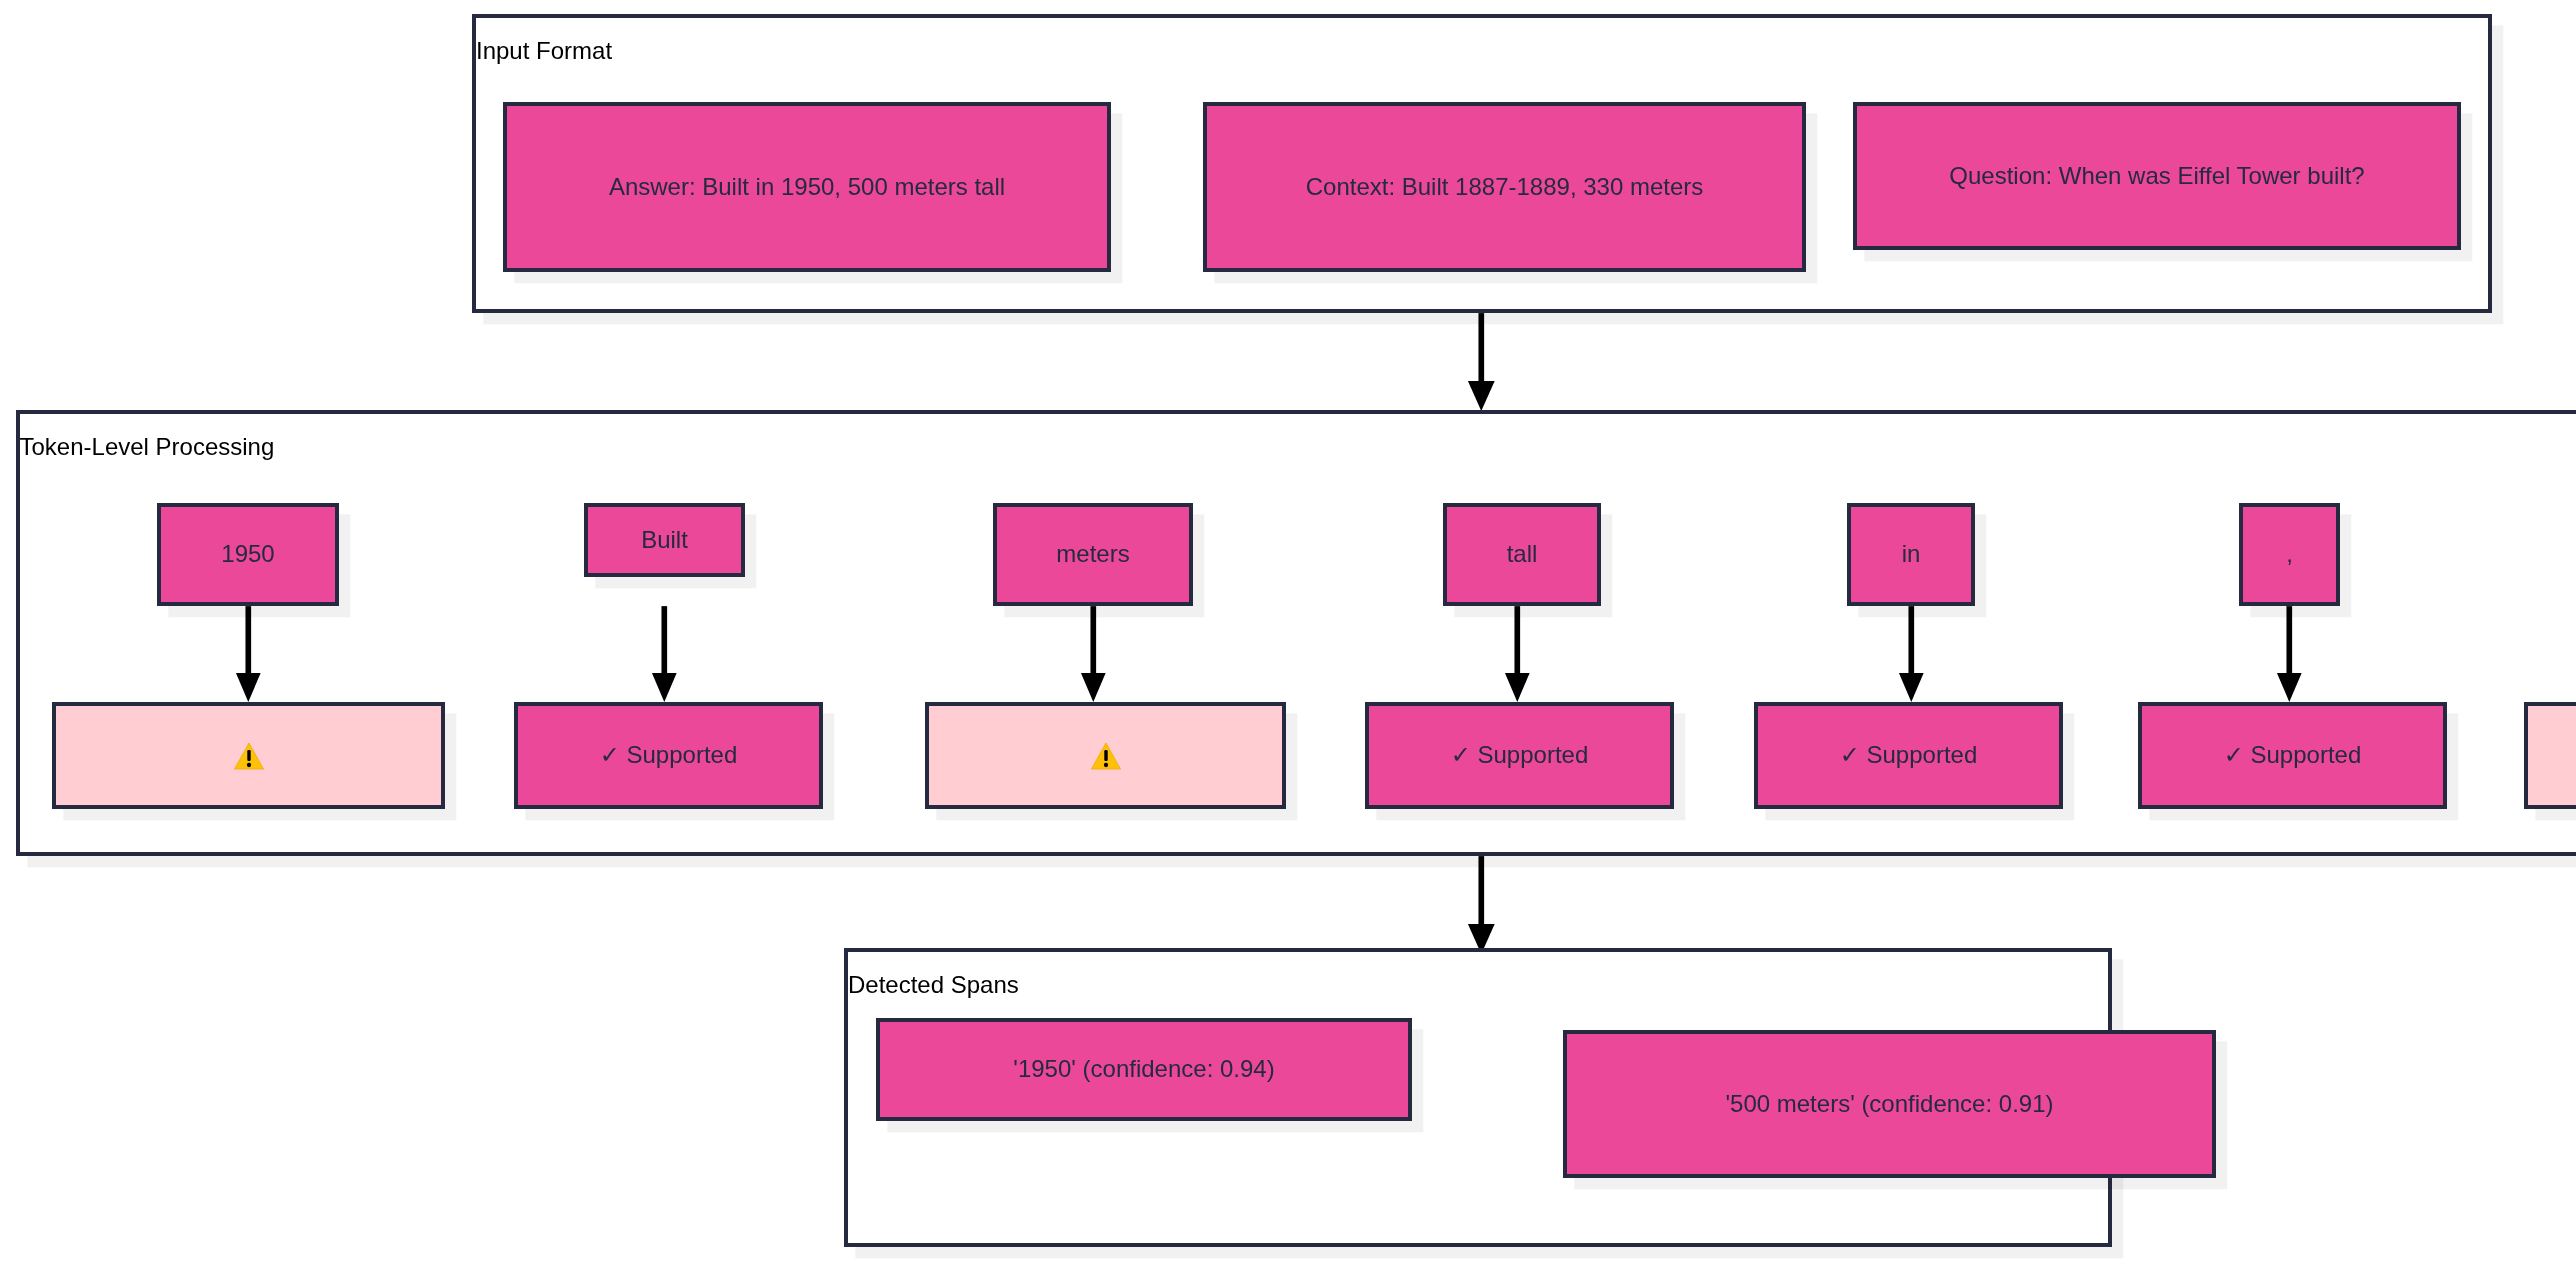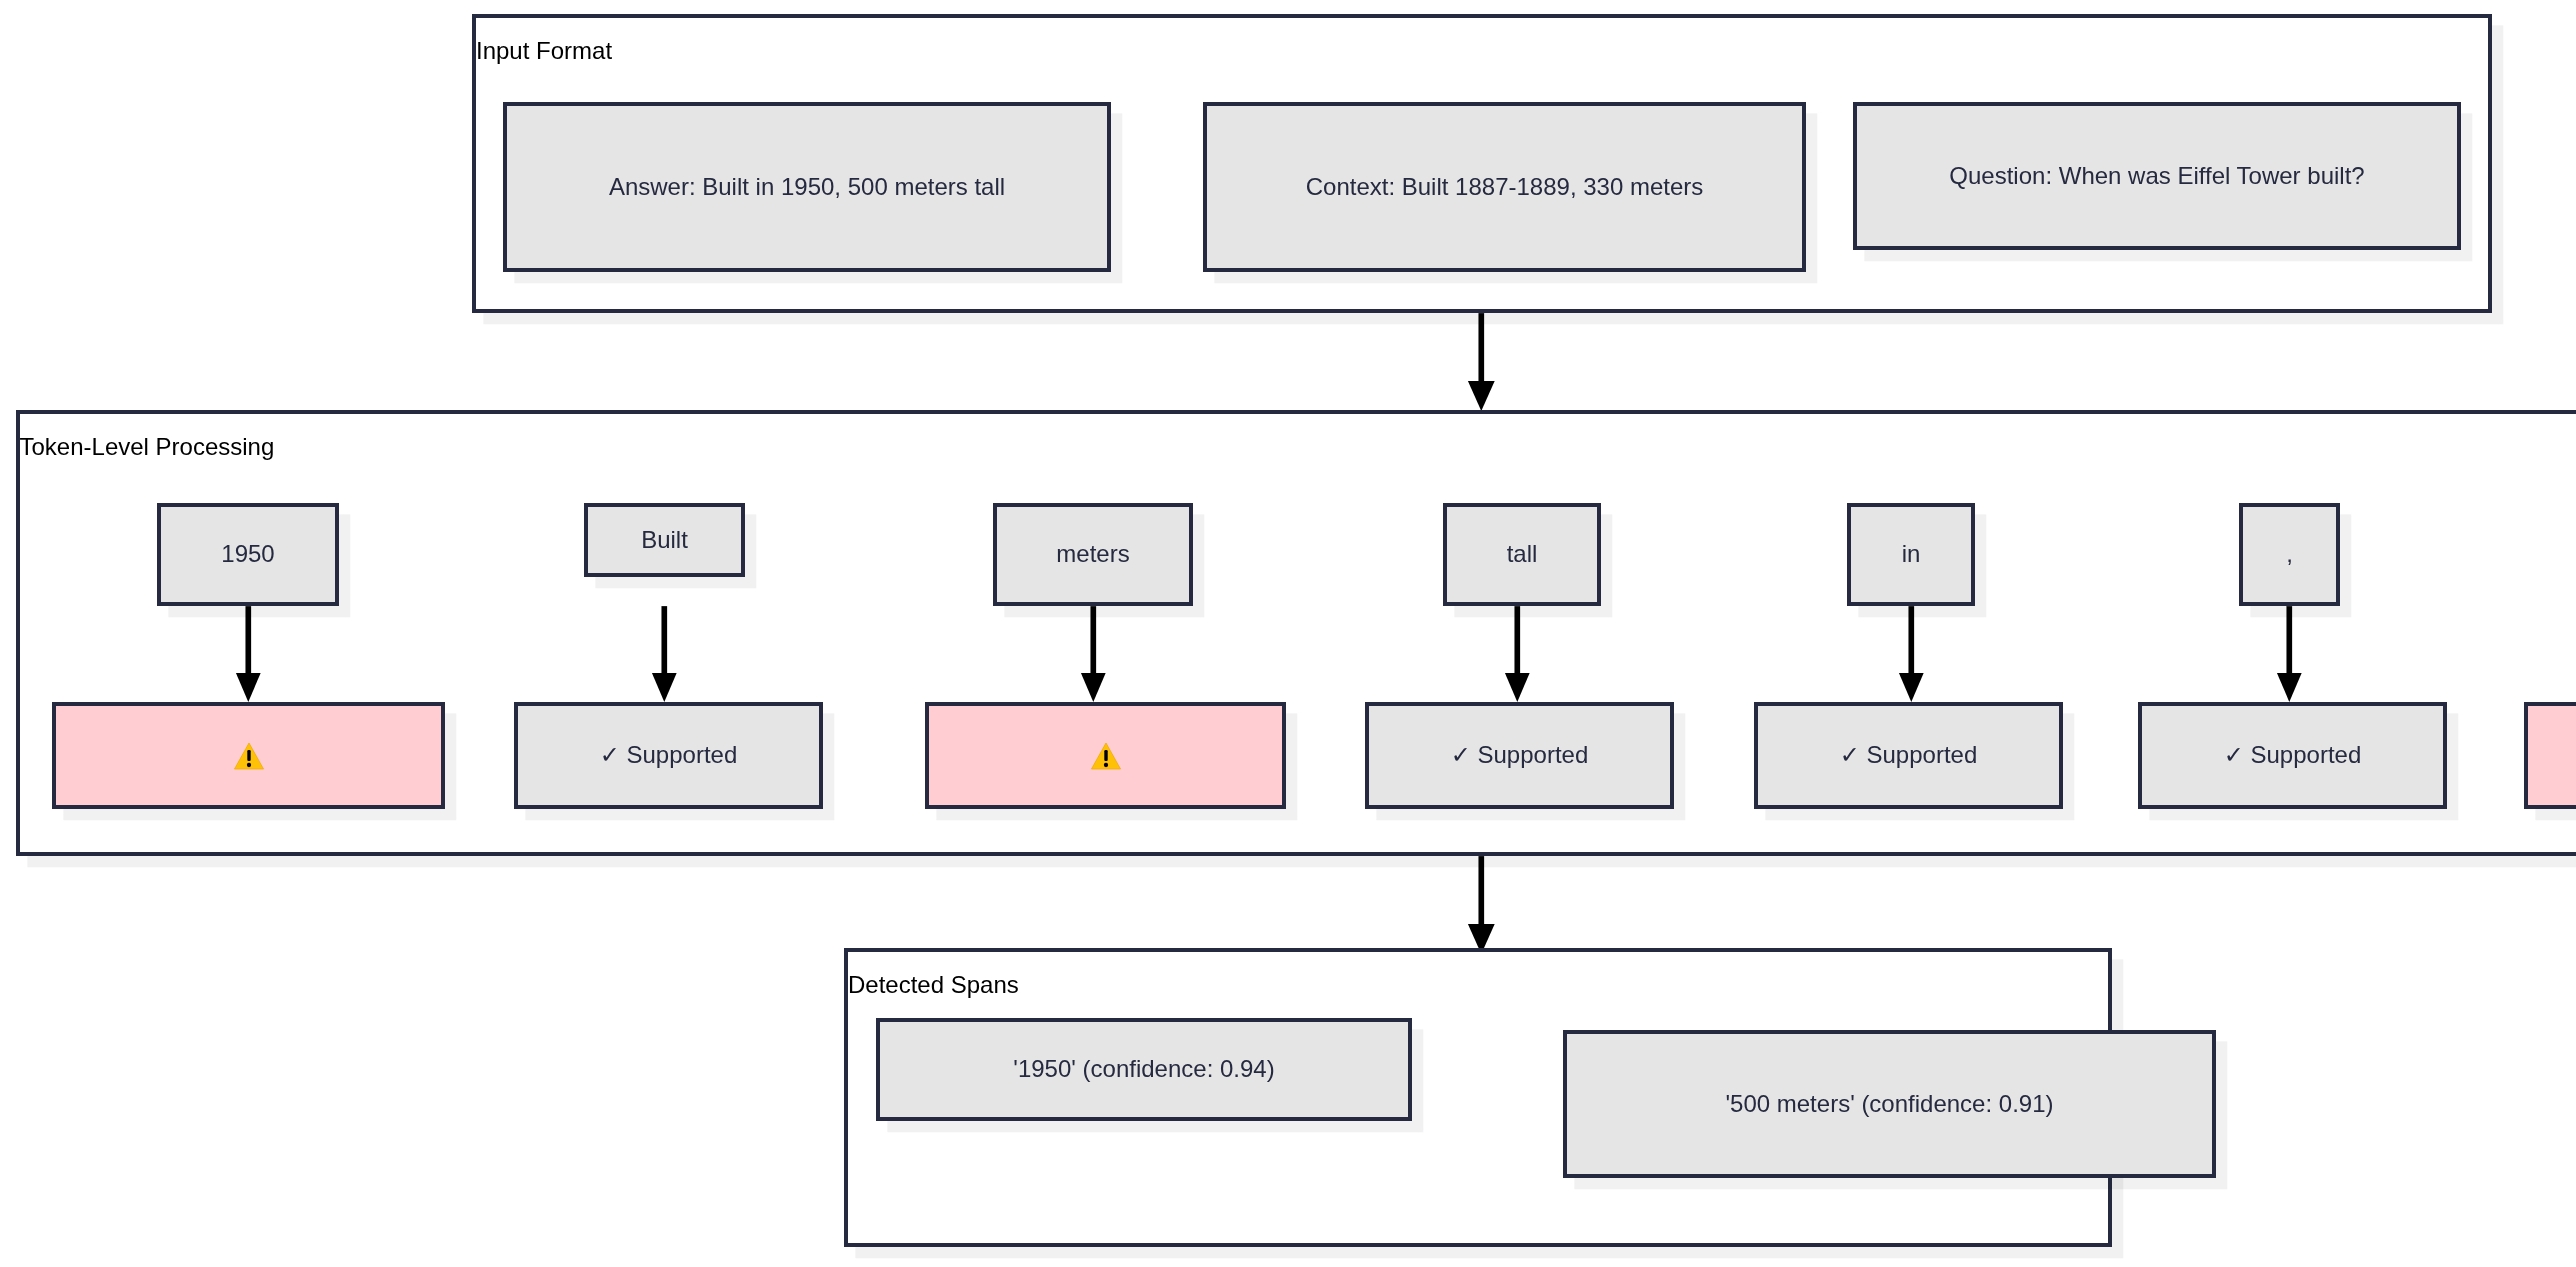--- a/index.html
+++ b/index.html
@@ -30,21 +30,21 @@
     text-align: left;
     color: #000000;
     font-size: 24px;
     line-height: 1.1;
     white-space: nowrap;
   }
 
   .node {
     position: absolute;
     box-sizing: border-box;
-    background: #e5e5e5;
+    background: #ec4899;
     border: 4.6px solid #262A40;
     display: flex;
     align-items: center;
     justify-content: center;
     text-align: center;
     color: #262A40;
     font-size: 24px;
     line-height: 1.42;
     padding: 5.2px 11.3px;
     box-shadow: 11.3px 11.3px 0 0 rgba(0,0,0,0.055);

